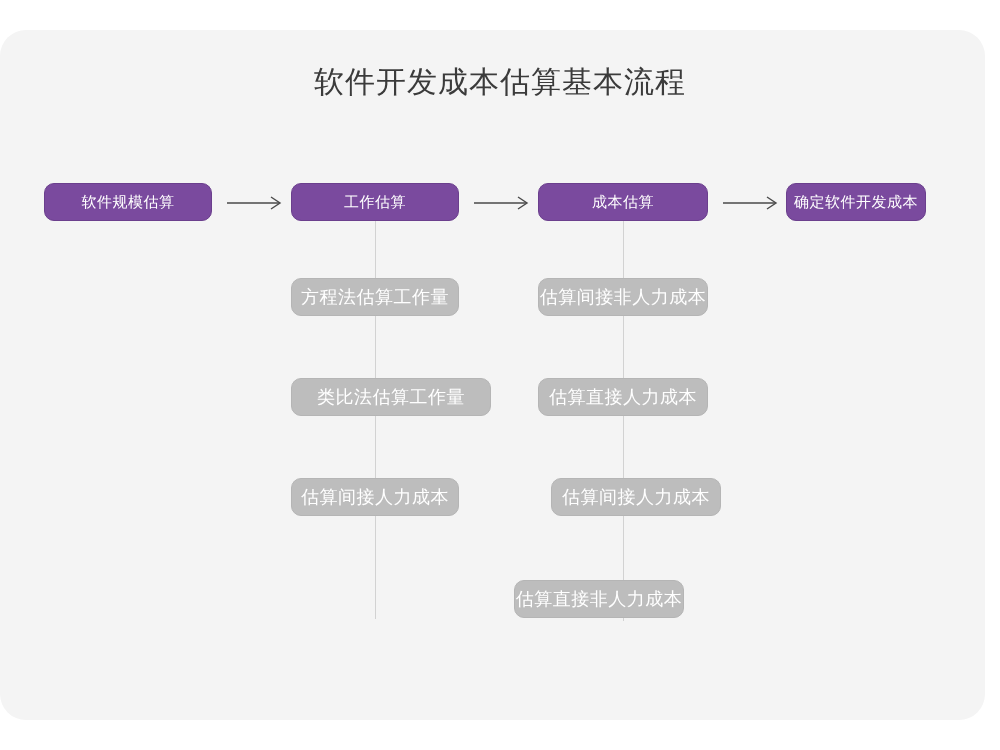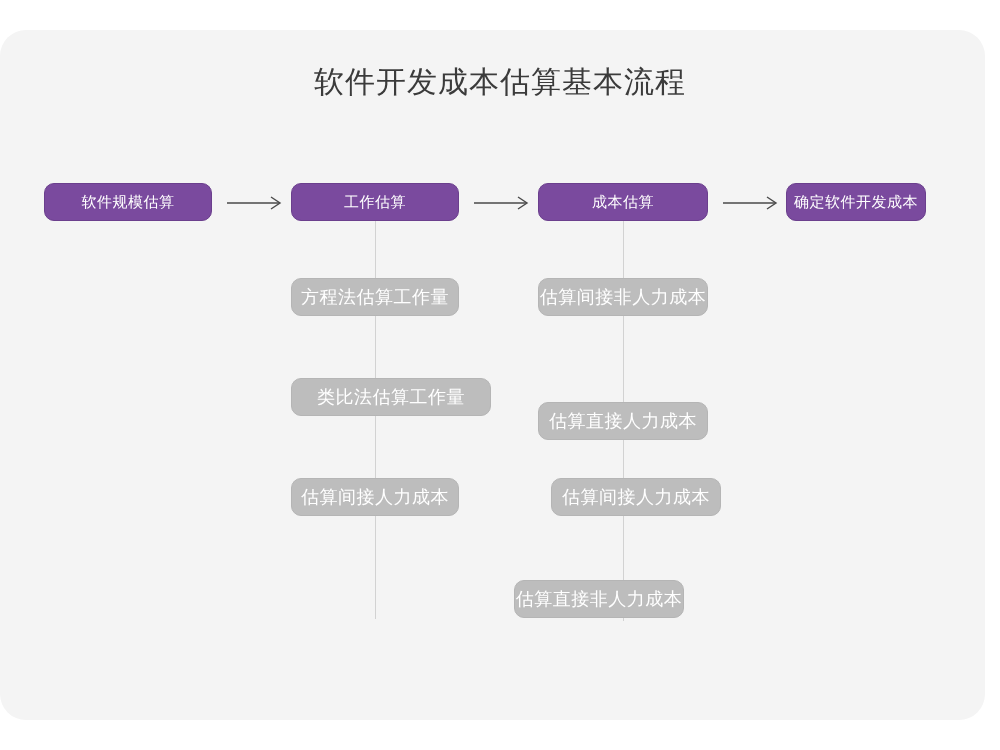--- a/index.html
+++ b/index.html
@@ -77,21 +77,21 @@
   #node-cost     { left: 538px; top: 183px; width: 170px; }
   #node-final    { left: 786px; top: 183px; width: 140px; }
 
   
   #node-effort-eq   { left: 291px; top: 278px; width: 168px; }
   #node-effort-anlg { left: 291px; top: 378px; width: 200px; }
   #node-effort-infr { left: 291px; top: 478px; width: 168px; }
 
   
   #node-cost-ind-non  { left: 538px; top: 278px; width: 170px; }
-  #node-cost-dir-lab  { left: 538px; top: 378px; width: 170px; margin-top: 24px; }
+  #node-cost-dir-lab  { left: 538px; top: 378px; width: 170px; }
   #node-cost-ind-lab  { left: 538px; top: 478px; width: 170px; margin-left: 13px; }
   #node-cost-dir-non  { left: 514px; top: 580px; width: 170px; }
 
   
   .arrow-h {
     position: absolute;
     top: 195px;
     height: 16px;
     width: 58px;
   }

